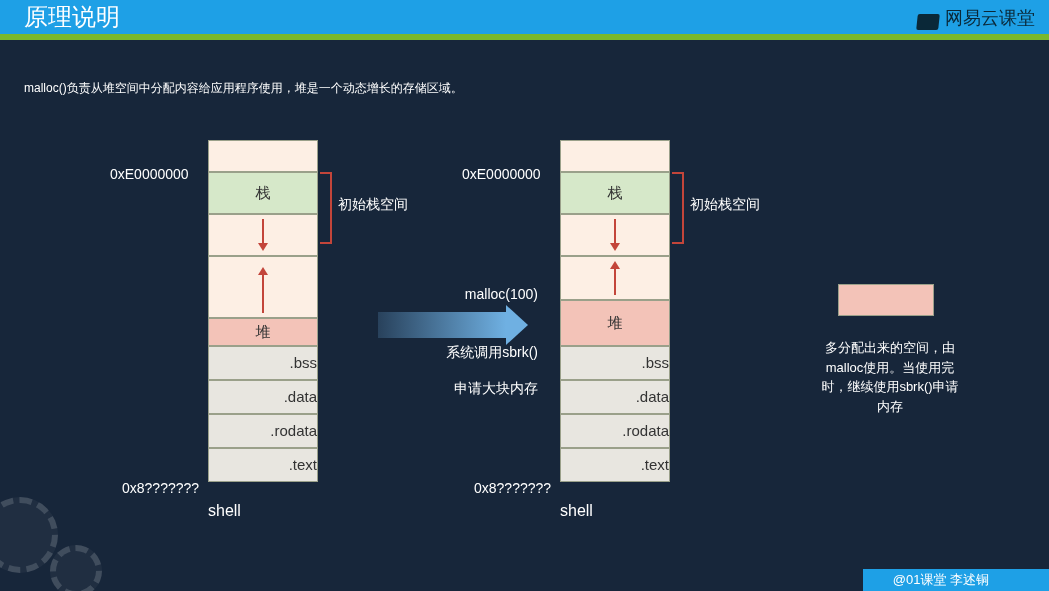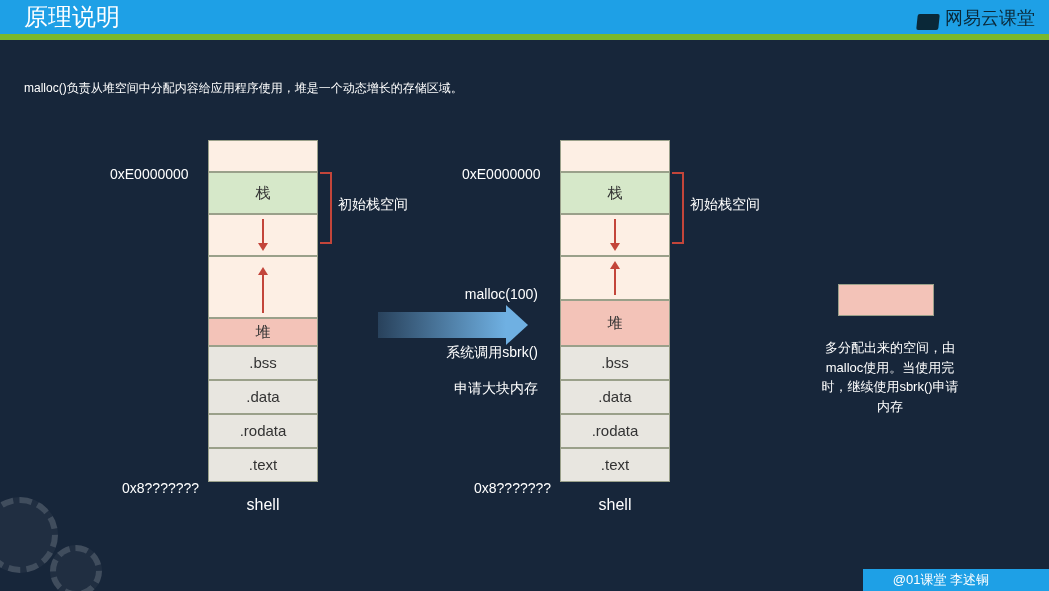--- a/index.html
+++ b/index.html
@@ -74,26 +74,26 @@
     color: #333;
     font-size: 15px;
     line-height: 30px;
   }
   .seg-empty1 { height: 30px; background: #fdefe4; }
   .seg-green  { height: 40px; background: #d6e8c9; line-height: 40px; }
   .seg-gap    { height: 40px; background: #fdefe4; position: relative; }
   .seg-gap2   { height: 60px; background: #fdefe4; position: relative; }
   .seg-heap   { height: 26px; background: #f3c3b8; line-height: 26px; }
   .seg-heap-tall { height: 44px; background: #f3c3b8; line-height: 44px; }
-  .seg-grey   { height: 32px; background: #e8e6e0; line-height: 32px; }
+  .seg-grey   { height: 32px; background: #e8e6e0; line-height: 32px; text-align: right; }
   .caption {
-    text-align: center;
+    text-align: left;
     color: #fff;
     font-size: 16px;
-    margin-top: 14px;
+    margin-top: 20px;
   }
   .addr-top {
     position: absolute;
     color: #fff;
     font-size: 14px;
   }
   .bracket {
     position: absolute;
     border-top: 2px solid #c3453a;
     border-right: 2px solid #c3453a;

